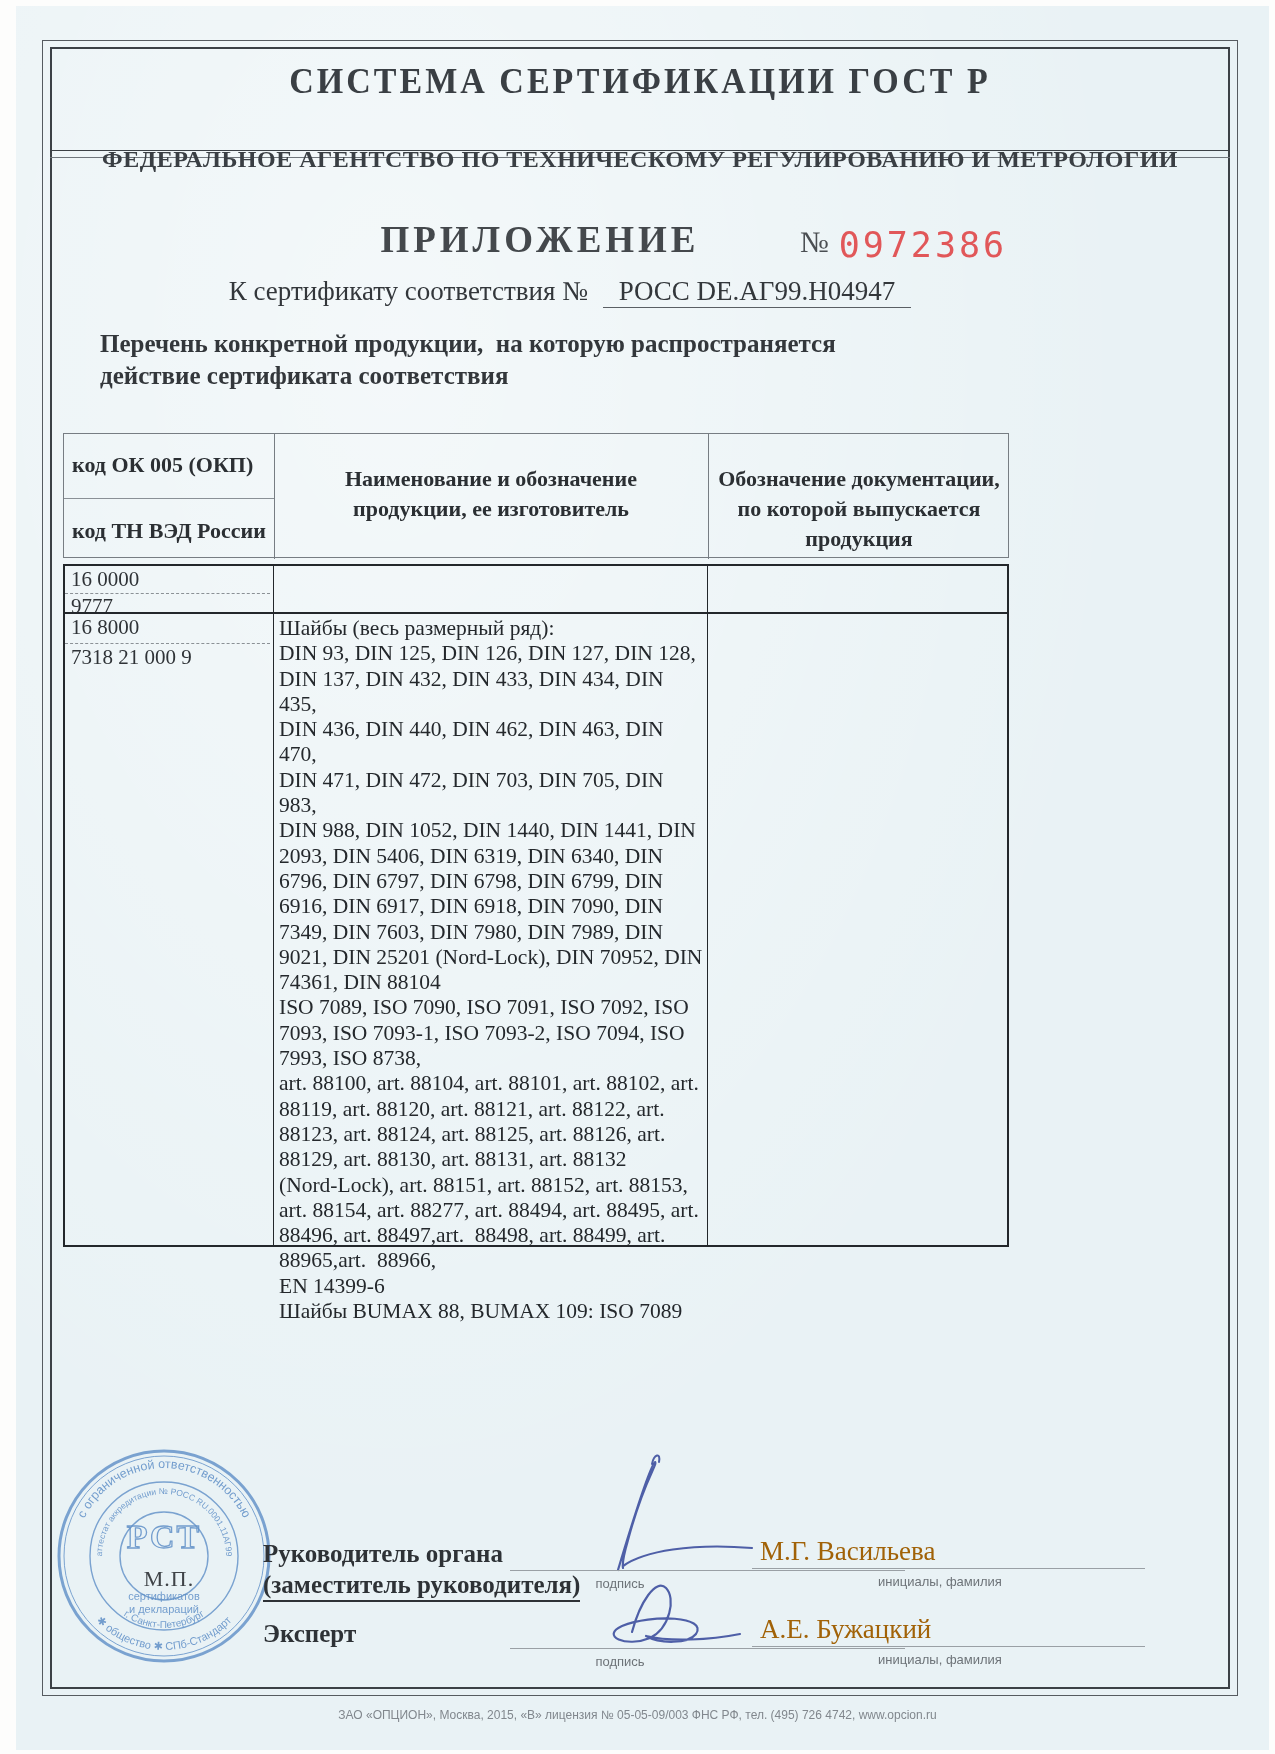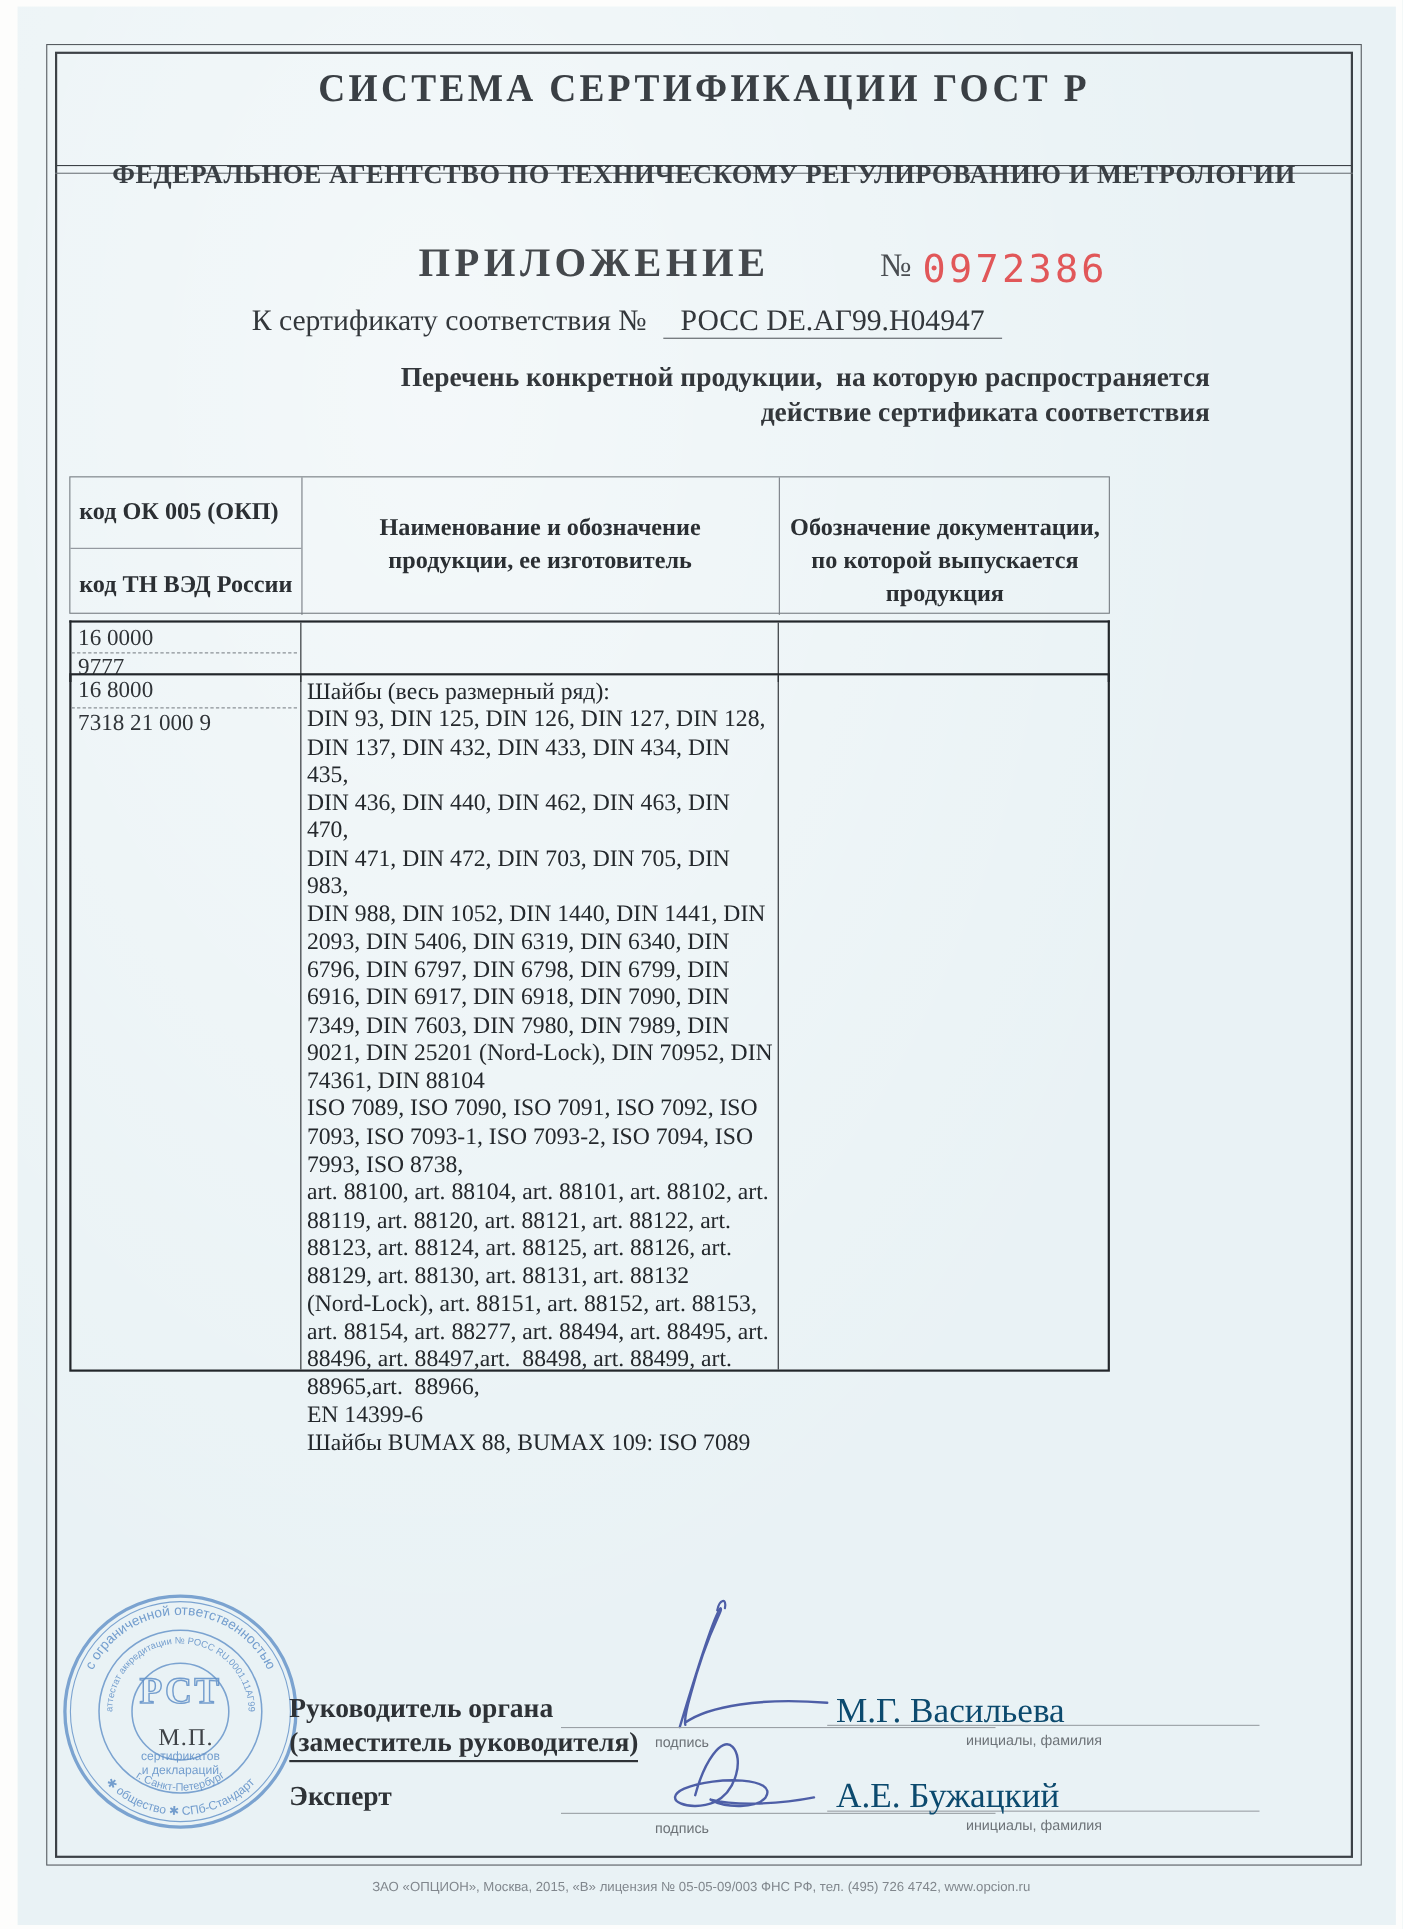--- a/index.html
+++ b/index.html
@@ -57,21 +57,21 @@
     font-size:37px; font-weight:bold; letter-spacing:4px; color:#44484c;
   }
   .cert-line {
     position:absolute; left:140px; top:276px; width:860px; text-align:center;
     font-size:27px; color:#33373b;
   }
   .cert-line .cert-number {
     border-bottom:1.5px solid #5a5f64; padding:0 16px 1px 16px; margin-left:8px;
   }
   .subtitle {
-    position:absolute; left:100px; top:328px; width:1000px; text-align:right;
+    position:absolute; left:100px; top:328px; width:1000px; text-align:left;
     font-size:25px; font-weight:bold; color:#33373b;
     white-space:pre-wrap; line-height:32px;
   }
   
   .tbl { position:absolute; left:63px; top:433px; width:946px; height:670px; }
   .th-area {
     position:absolute; left:0; top:0; width:946px; height:125px;
     border:1px solid #777d83;
   }
   .th-v1 { position:absolute; left:210px; top:0; height:125px; border-left:1px solid #777d83; }
@@ -111,21 +111,21 @@
   .sig-line { position:absolute; height:0; border-top:1px solid #9aa0a5; }
   .sig-line-1 { left:510px; top:1570px; width:395px; }
   .sig-line-2 { left:510px; top:1648px; width:395px; }
   .name-line-1 { left:752px; top:1568px; width:393px; }
   .name-line-2 { left:752px; top:1646px; width:393px; }
   .under-label { position:absolute; font-family:"Liberation Sans",sans-serif; font-size:13px; color:#6d7378; }
   .lbl-sign-1 { left:540px; top:1576px; width:160px; text-align:center; }
   .lbl-sign-2 { left:540px; top:1654px; width:160px; text-align:center; }
   .lbl-name-1 { left:790px; top:1574px; width:300px; text-align:center; }
   .lbl-name-2 { left:790px; top:1652px; width:300px; text-align:center; }
-  .sig-name { position:absolute; font-size:32px; color:#0c4a6e; }
+  .sig-name { position:absolute; font-size:27px; color:#a16207; }
   .sig-name-1 { left:760px; top:1536px; }
   .sig-name-2 { left:760px; top:1614px; }
   .autograph { position:absolute; }
   .auto-1 { left:540px; top:1448px; }
   .auto-2 { left:540px; top:1572px; }
   
   .footer {
     position:absolute; left:0; top:1708px; width:1275px; text-align:center;
     font-family:"Liberation Sans",sans-serif; font-size:12px; color:#81878d;
   }

